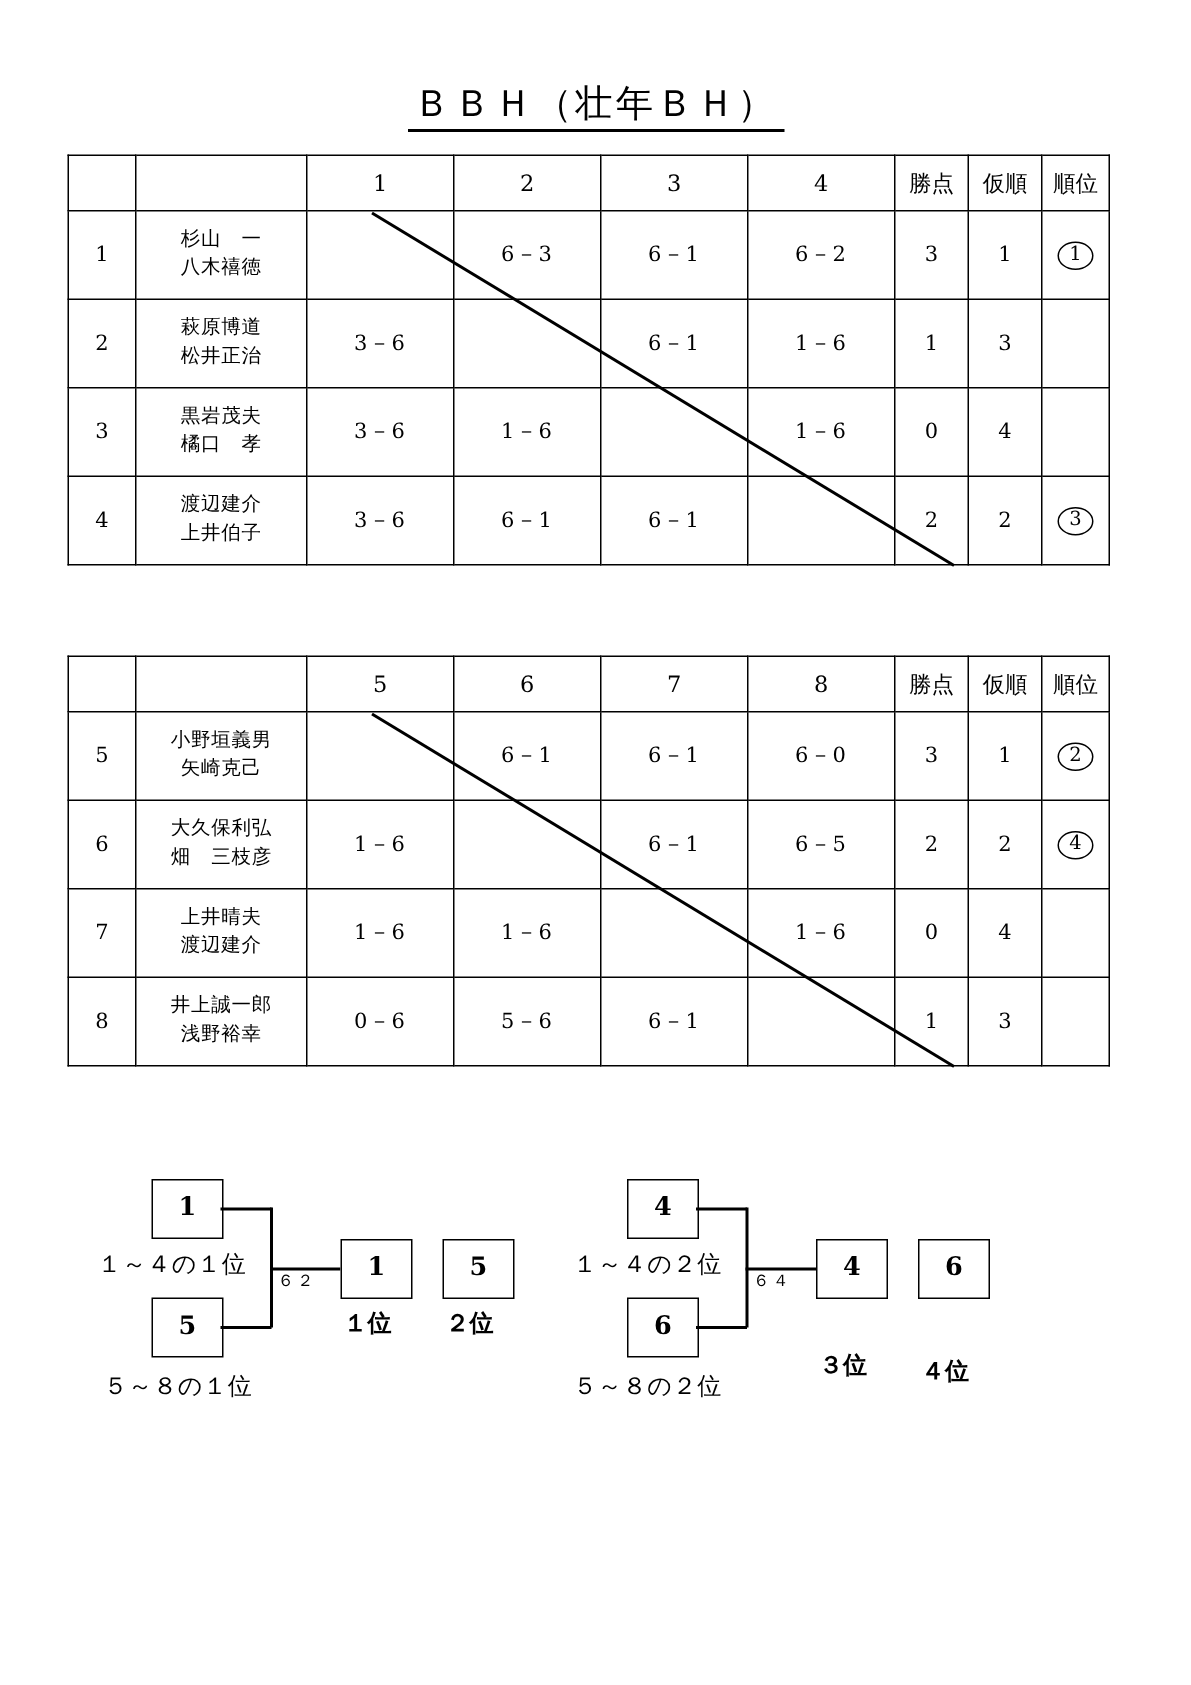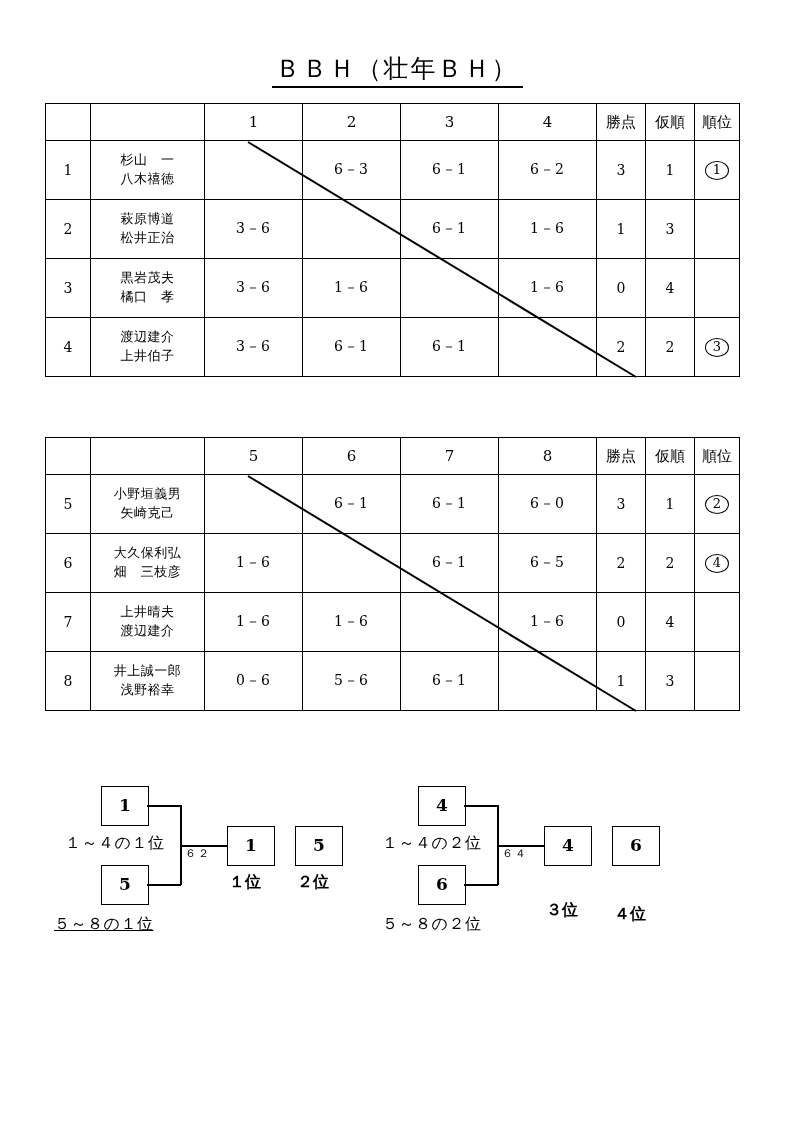--- a/index.html
+++ b/index.html
@@ -314,21 +314,21 @@
     <div class="hline" style="left:147px; top:884px; width:34px;"></div>
     <div class="vline" style="left:180px; top:805px; height:80px;"></div>
     <div class="hline" style="left:180px; top:845px; width:47px;"></div>
 
     <div class="smallscore" style="left:185px; top:846px;">６２</div>
 
     <div class="box" style="left:227px; top:826px;">1</div>
     <div class="box" style="left:295px; top:826px;">5</div>
 
     <div class="cap" style="left:65px; top:833px;">１～４の１位</div>
-    <div class="cap" style="left:54px; top:914px;text-decoration:underline;">５～８の１位</div>
+    <div class="cap" style="left:69px; top:914px;">５～８の１位</div>
 
     <div class="bigcap" style="left:229px; top:872px;">１位</div>
     <div class="bigcap" style="left:297px; top:872px;">２位</div>
   </div>
 
   <div class="bracket" style="left:0; top:0; width:794px; height:1123px;">
     <div class="box" style="left:418px; top:786px;">4</div>
     <div class="box" style="left:418px; top:865px;">6</div>
 
     <div class="hline" style="left:464px; top:805px; width:34px;"></div>

